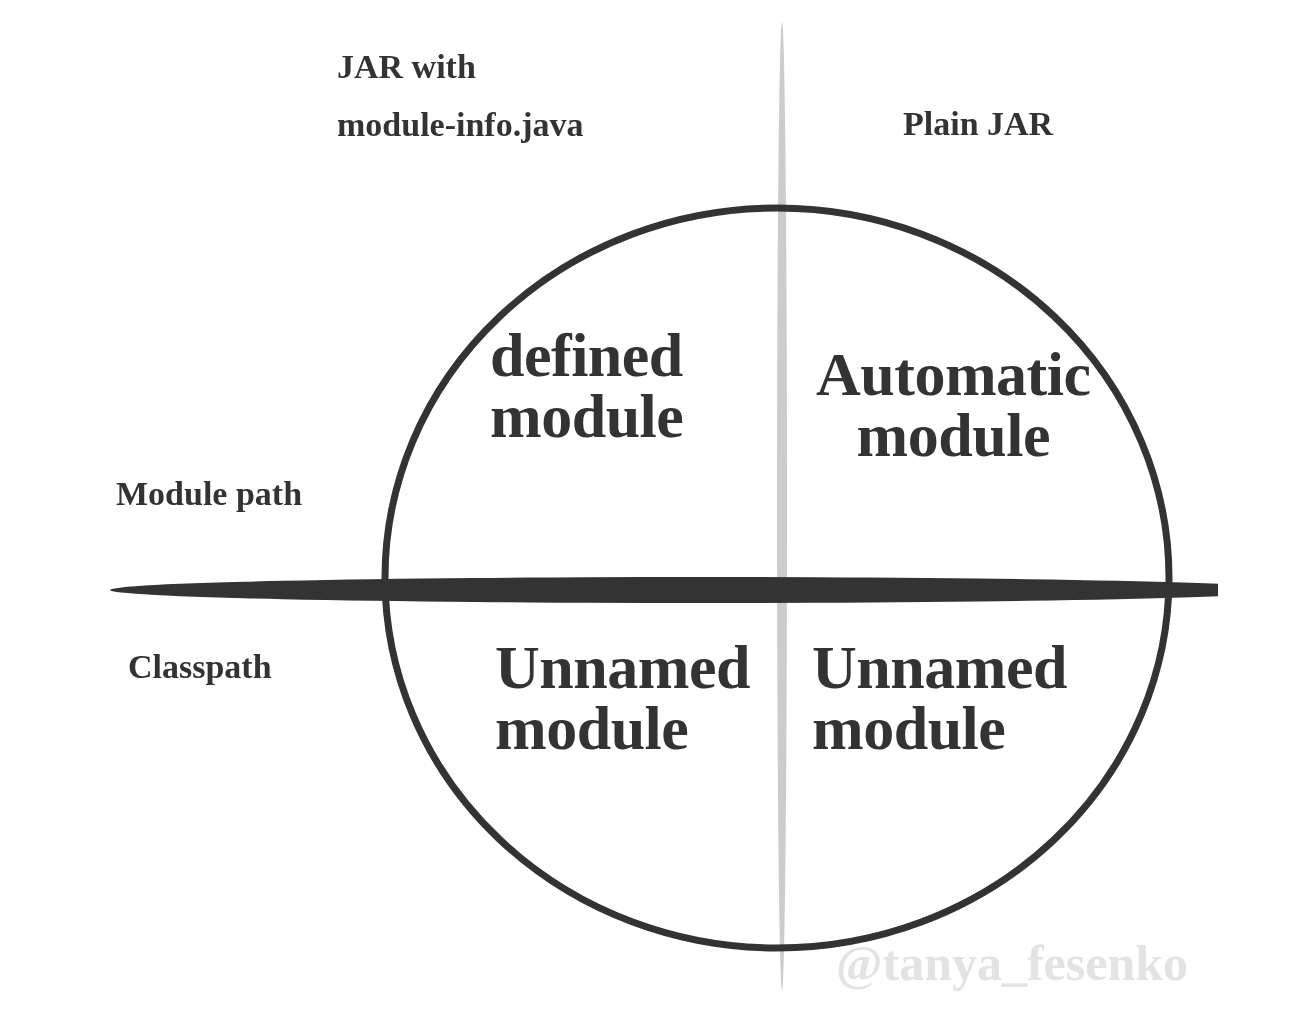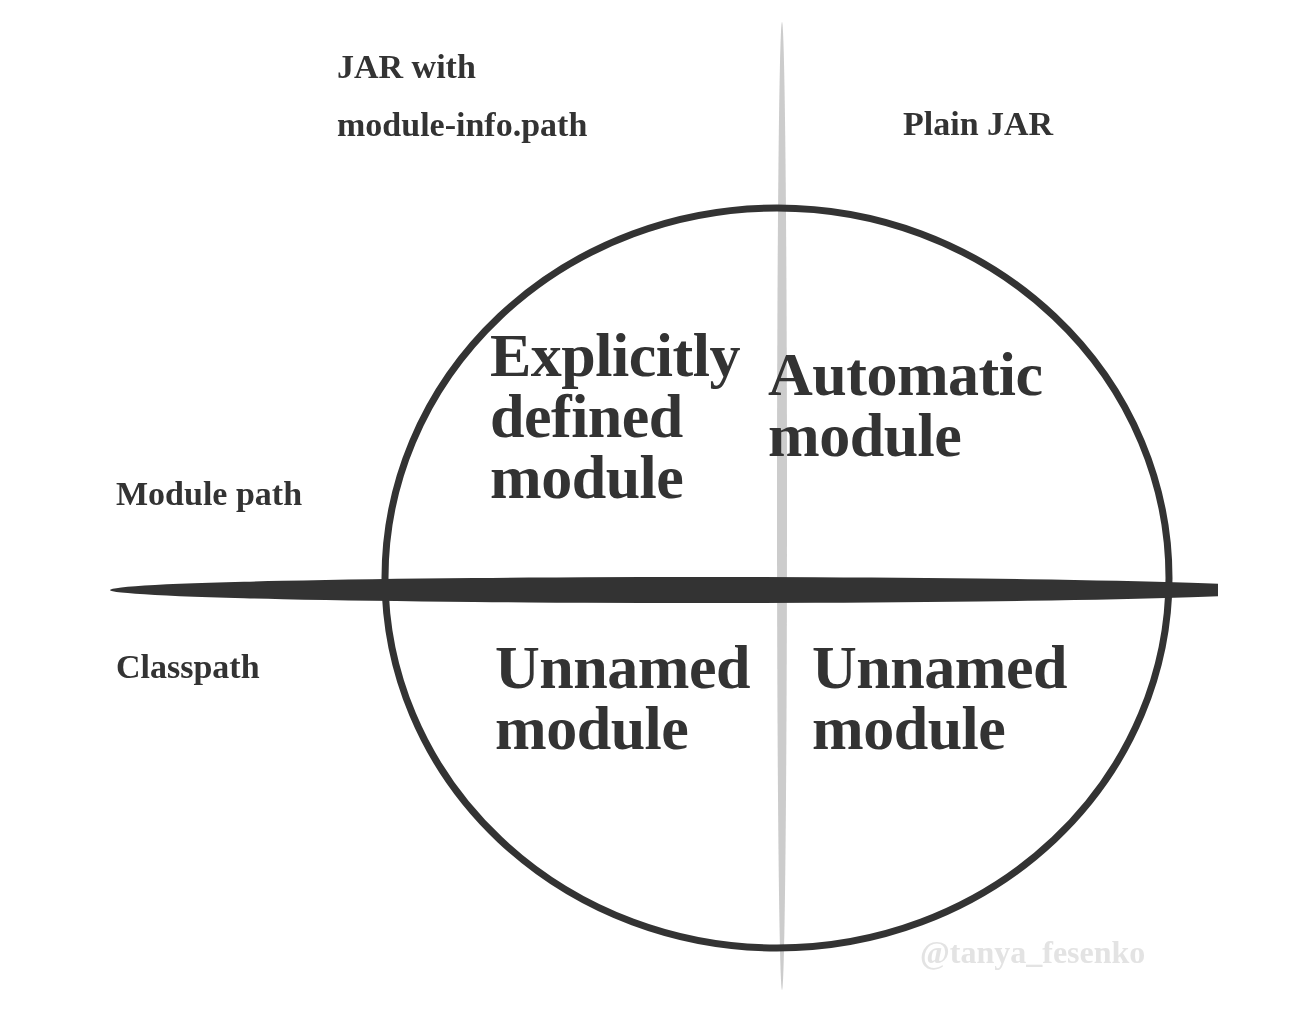--- a/index.html
+++ b/index.html
@@ -42,63 +42,62 @@
     font-size: 34px;
     line-height: 58px;
   }
   .quadrant-label {
     font-size: 62px;
     line-height: 61px;
     letter-spacing: -0.5px;
   }
   .watermark {
     position: absolute;
-    left: 920px;
+    left: 836px;
     top: 934px;
-    font-size: 32px;
+    font-size: 50px;
     font-weight: bold;
     color: var(--wm, #e3e3e3);
     white-space: nowrap;
   }
   .label-jar-with     { left: 337px; top: 38px;  }
   .label-plain-jar    { left: 903px; top: 95px;  }
   .label-module-path  { left: 116px; top: 465px; }
-  .label-classpath    { left: 116px; top: 638px; }
+  .label-classpath    { left: 128px; top: 638px; }
   .q-top-left      { left: 490px; top: 325px; }
-  .q-top-right     { left: 768px; top: 344px; }
+  .q-top-right     { left: 816px; top: 344px; text-align: center; }
   .q-bottom-left   { left: 495px; top: 637px; }
   .q-bottom-right  { left: 812px; top: 637px; }
 </style>
 </head>
 <body>
 
 <div class="stage">
 
   <svg class="shapes" viewBox="0 0 1314 1014" xmlns="http://www.w3.org/2000/svg">
 
     <ellipse class="vertical-divider" cx="782" cy="506" rx="5" ry="484"></ellipse>
 
     <ellipse class="venn-circle" cx="777" cy="578" rx="392" ry="370"></ellipse>
 
     <ellipse class="horizontal-axis" cx="700" cy="590" rx="590" ry="13"></ellipse>
   </svg>
 
   <div class="txt side-label label-jar-with">
     <div>JAR with</div>
-    <div>module-info.path</div>
+    <div>module-info.java</div>
   </div>
 
   <div class="txt side-label label-plain-jar">Plain JAR</div>
 
   <div class="txt side-label label-module-path">Module path</div>
 
   <div class="txt side-label label-classpath">Classpath</div>
 
   <div class="txt quadrant-label q-top-left">
-    <div>Explicitly</div>
     <div>defined</div>
     <div>module</div>
   </div>
 
   <div class="txt quadrant-label q-top-right">
     <div>Automatic</div>
     <div>module</div>
   </div>
 
   <div class="txt quadrant-label q-bottom-left">

